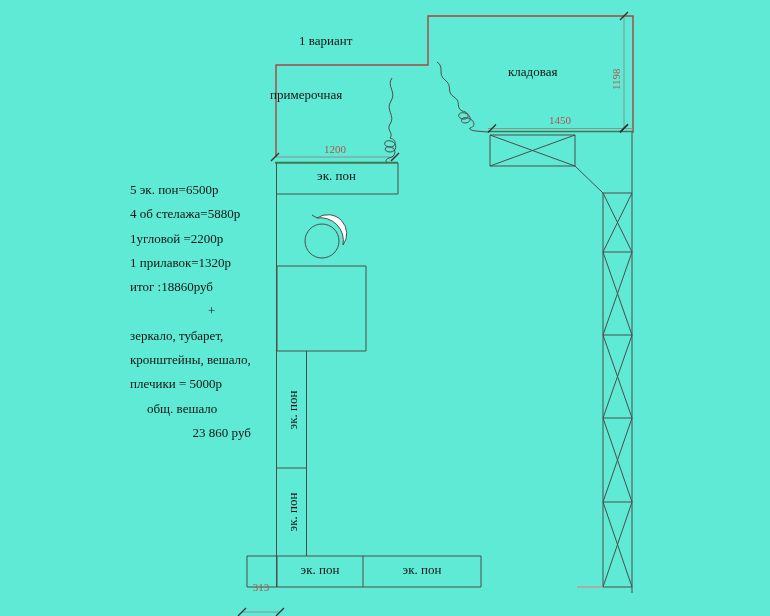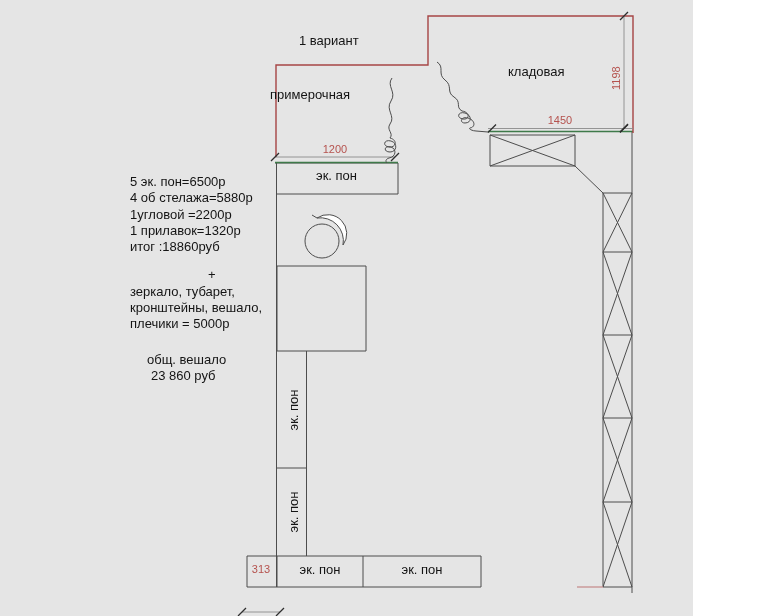--- a/index.html
+++ b/index.html
@@ -1,41 +1,41 @@
 <!DOCTYPE html>
 <html><head>
 <meta charset="utf-8">
 <style>
   html,body { margin:0; padding:0; background:#fff; }
   #stage {
-    position:relative; width:693px; height:616px; background:#e5e5e5;
-    font-family:Liberation Sans, sans-serif; overflow:hidden;
+    position:relative; width:770px; height:616px; background:#5eead4;
+    font-family:Liberation Serif, serif; overflow:hidden;
     --wall:#a64545; --dimension-text:#b5524e; --panel-line:#3f7a4a; --drawing-line:#4d4d4d;
   }
   svg { position:absolute; left:0; top:0; }
   .s-line  { stroke:var(--drawing-line); stroke-width:1; fill:none; }
   .s-wall  { stroke:var(--wall); stroke-width:1.4; fill:none; }
   .s-green { stroke:var(--panel-line); stroke-width:1.7; fill:none; }
   .s-dim   { stroke:#8a8a8a; stroke-width:0.9; fill:none; }
   .s-tick  { stroke:#2e2e2e; stroke-width:1.3; fill:none; }
   .s-pink  { stroke:#c99595; stroke-width:1.4; fill:none; }
   .s-cres  { stroke:var(--drawing-line); stroke-width:1; fill:#ffffff; }
   .t { position:absolute; font-size:13px; color:#141414; white-space:nowrap; }
   .t-center { text-align:center; }
   .dim-t { position:absolute; font-size:11px; color:var(--dimension-text); white-space:nowrap; }
   .dim-t.c { text-align:center; }
   .rot { transform-origin:0 0; transform:rotate(-90deg); }
   .vwrap { position:absolute; width:0; height:0; }
   .vlabel { position:absolute; left:0; top:0; display:block; white-space:nowrap;
             font-size:13px; color:#141414; transform:translate(-50%,-50%) rotate(-90deg); }
   .estimate { position:absolute; left:130px; top:174px; font-size:13px; line-height:16.3px; color:#141414; }
-  .estimate div { white-space:nowrap; }
+  .estimate div { white-space:nowrap;margin-top:8px; }
   .est-plus { padding-left:78px; margin-top:12px; }
   .est-total-caption { padding-left:17px; margin-top:19px; }
-  .est-total-value { padding-left:21px; }
+  .est-total-value { padding-left:21px;text-align:right; }
 </style>
 </head>
 <body>
 
 <div id="stage" style="--wall: #a64545; --dimension-text: #b5524e; --panel-line: #3f7a4a; --drawing-line: #4d4d4d;">
 
   <svg width="770" height="616" viewBox="0 0 770 616">
 
     <path class="s-line" d="M276.5,163 V587"></path>
     <path class="s-line" d="M275,163 H398 V194 H276"></path>
@@ -80,21 +80,21 @@
     <path class="s-cres" d="M317,218 A19,19 0 0 1 343,245 A23,23 0 0 0 317,218 Z M317,218 L312,215"></path>
   </svg>
 
   <span class="t" style="left:299px; top:33px;">1 вариант</span>
   <span class="t" style="left:270px; top:87px;">примерочная</span>
   <span class="t" style="left:508px; top:64px;">кладовая</span>
 
   <span class="dim-t c" style="left:305px; top:143px; width:60px;">1200</span>
   <span class="dim-t c" style="left:530px; top:114px; width:60px;">1450</span>
   <span class="dim-t rot" style="left:610px; top:90px;">1198</span>
-  <span class="dim-t c" style="left:239px; top:563px; width:44px;">313</span>
+  <span class="dim-t c" style="left:239px; top:581px; width:44px;">313</span>
 
   <span class="t t-center" style="left:275px; top:168px; width:123px;">эк. пон</span>
   <span class="t t-center" style="left:277px; top:562px; width:86px;">эк. пон</span>
   <span class="t t-center" style="left:363px; top:562px; width:118px;">эк. пон</span>
   <div class="vwrap" style="left:293px; top:410px;">
     <span class="vlabel">эк. пон</span>
   </div>
   <div class="vwrap" style="left:293px; top:512px;">
     <span class="vlabel">эк. пон</span>
   </div>

